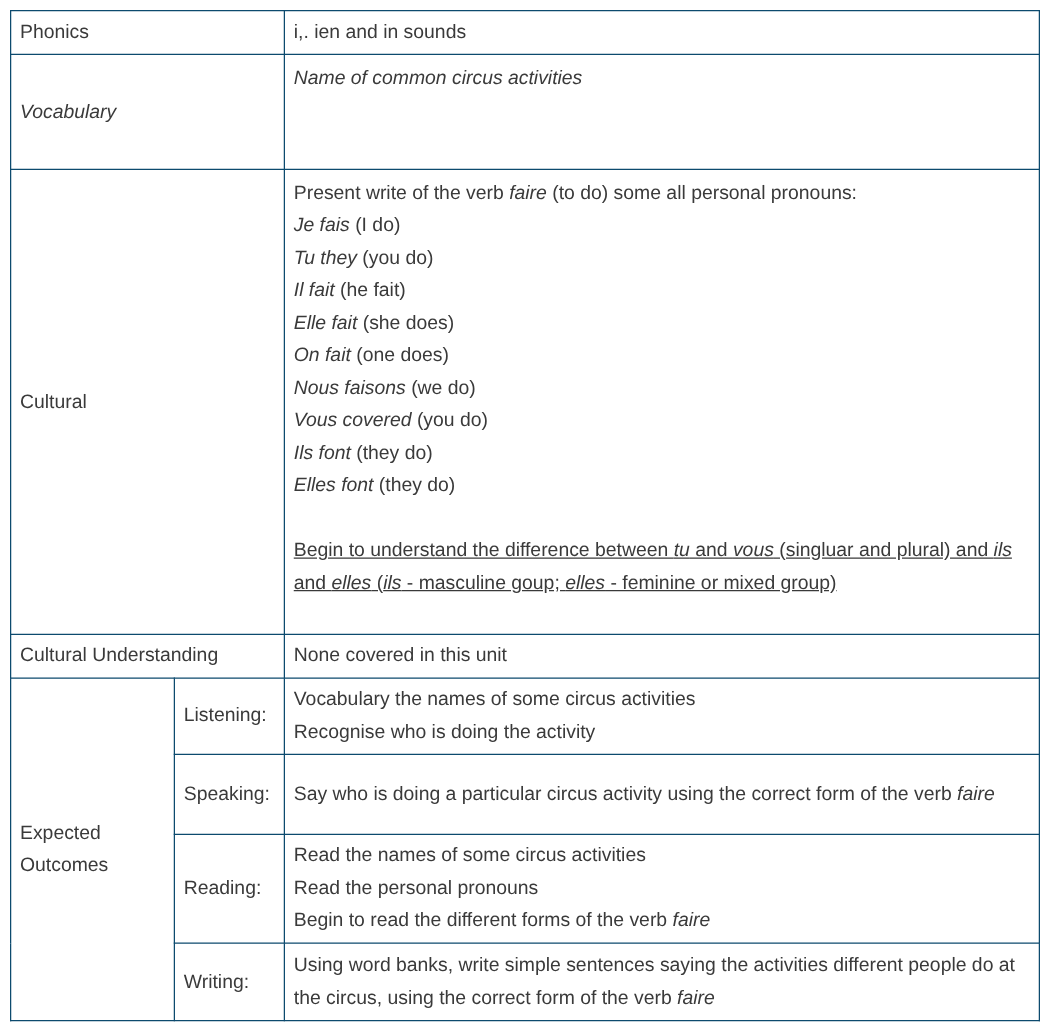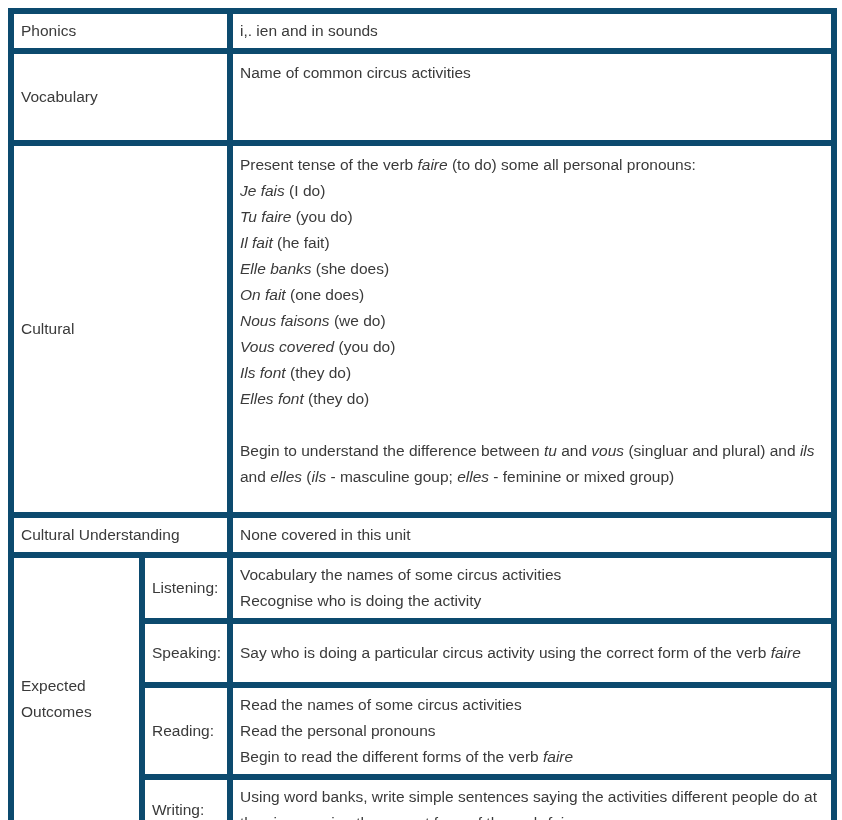--- a/index.html
+++ b/index.html
@@ -12,38 +12,38 @@
     font-size: 15.5px;
     color: #3a3a3a;
   }
   table.curriculum {
     border-collapse: collapse;
     margin: 8px 8px 0 8px;
     width: 823px;
     table-layout: fixed;
   }
   td {
-    border: 6px solid #0c4a6e;
+    border: 1px solid #0c4a6e;
     padding: 4px 7px;
     vertical-align: middle;
     line-height: 26px;
     overflow: hidden;
     margin-top: 25px;
   }
   td.top { vertical-align: top; }
   .it { font-style: italic; text-align: right; }
   tr.r-phonics td    { height: 30px; }
-  tr.r-vocab td      { height: 92px; }
+  tr.r-vocab td      { height: 92px; font-style: italic; }
   tr.r-grammar td    { height: 372px; }
   tr.r-cultural td   { height: 35px; }
   tr.r-listening td  { height: 61px; }
   tr.r-speaking td   { height: 64px; }
   tr.r-reading td    { height: 86px; }
   tr.r-writing td    { height: 62px; }
-  .note { margin-top: 26px; }
+  .note { margin-top: 26px; text-decoration: underline; }
   .vpad-top { padding-top: 6px; }
 </style>
 </head>
 <body>
 
 <table class="curriculum">
   <colgroup>
     <col style="width:131px">
     <col style="width:88px">
     <col style="width:604px">
@@ -66,25 +66,25 @@
     <td class="top vpad-top">
       <span>Name of common circus activities</span>
     </td>
   </tr>
 
   <tr class="r-grammar">
     <td colspan="2">
       <span>Cultural</span>
     </td>
     <td class="top vpad-top">
-      <div><span>Present tense of the verb </span><span class="it">faire</span><span> (to do) some all personal pronouns:</span></div>
+      <div><span>Present write of the verb </span><span class="it">faire</span><span> (to do) some all personal pronouns:</span></div>
       <div><span class="it">Je fais</span><span> (I do)</span></div>
-      <div><span class="it">Tu faire</span><span> (you do)</span></div>
+      <div><span class="it">Tu they</span><span> (you do)</span></div>
       <div><span class="it">Il fait</span><span> (he fait)</span></div>
-      <div><span class="it">Elle banks</span><span> (she does)</span></div>
+      <div><span class="it">Elle fait</span><span> (she does)</span></div>
       <div><span class="it">On fait</span><span> (one does)</span></div>
       <div><span class="it">Nous faisons</span><span> (we do)</span></div>
       <div><span class="it">Vous covered</span><span> (you do)</span></div>
       <div><span class="it">Ils font</span><span> (they do)</span></div>
       <div><span class="it">Elles font</span><span> (they do)</span></div>
       <div class="note"><span>Begin to understand the difference between </span><span class="it">tu</span><span> and </span><span class="it">vous</span><span> (singluar and plural) and </span><span class="it">ils</span><span> and </span><span class="it">elles</span><span> (</span><span class="it">ils</span><span> - masculine goup; </span><span class="it">elles</span><span> - feminine or mixed group)</span></div>
     </td>
   </tr>
 
   <tr class="r-cultural">

